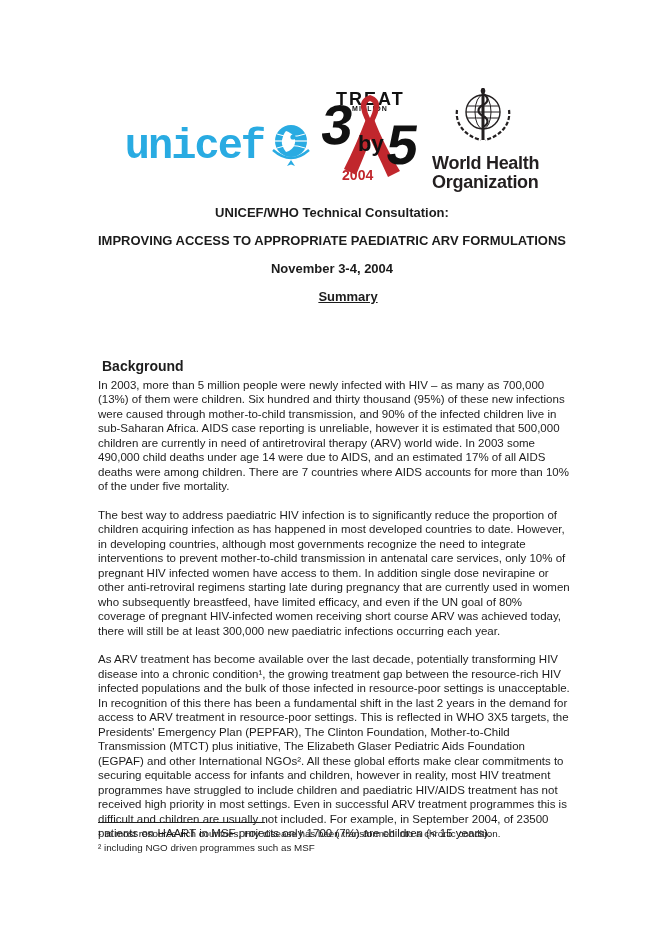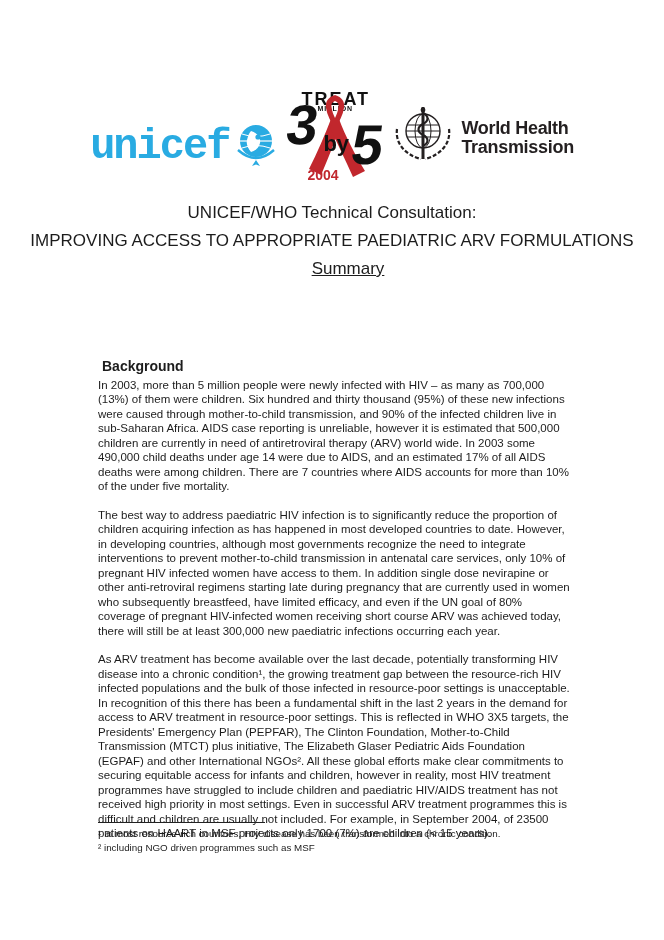--- a/index.html
+++ b/index.html
@@ -41,30 +41,30 @@
   .tbf-by {
     position:absolute; top:42px; left:34px; font-size:22px; font-weight:900;
     color:#111; z-index:4;
   }
   .tbf-year {
     position:absolute; bottom:4px; left:18px; font-size:14px; font-weight:800;
     color:#C1272D; z-index:1;
   }
   .tbf-ribbon { position:absolute; top:0; left:0; z-index:2; }
 
-  .who-logo { display:flex; align-items:center; margin-left:6px; }
+  .who-logo { display:flex; align-items:center; margin-left:6px;flex-direction:column; }
   .who-emblem { flex:0 0 auto; }
   .who-wordmark {
     margin-left:6px; font-size:18px; font-weight:bold; line-height:19px;
     color:#231F20; letter-spacing:-0.3px;
   }
 
   
   .title-block { position:absolute; top:206px; left:0; width:664px; text-align:center; }
-  .title-line { font-size:17px; font-weight:normal; line-height:14px; margin-bottom:14px; }
+  .title-line { font-size:13px; font-weight:bold; line-height:14px; margin-bottom:14px; }
   .title-summary { text-decoration:underline;padding-left:32px; }
 
   
   .body-text { position:absolute; top:355px; left:98px; width:472px; }
   .body-heading { font-size:14px; font-weight:bold; line-height:14.5px; margin:4px; }
   .body-text p { font-size:11.5px; line-height:14.5px; margin:0 0 14px 0; }
 
   
   .footnote-sep {
     position:absolute; top:822px; left:98px; width:167px; height:0;
@@ -121,29 +121,30 @@
           <path d="M16,22 h32 M15,28 h34 M16,34 h32" stroke="#231F20" stroke-width="1" fill="none"></path>
           <path d="M32,4 v52" stroke="#231F20" stroke-width="3"></path>
           <path d="M32,10 c6,3 6,8 0,11 c-6,3 -6,8 0,11 c6,3 6,8 0,11" stroke="#231F20" stroke-width="2.2" fill="none"></path>
           <circle cx="32" cy="7" r="2.4" fill="#231F20"></circle>
           <path d="M6,26 c-2,14 8,26 24,30" stroke="#231F20" stroke-width="2.2" fill="none" stroke-dasharray="4,2"></path>
           <path d="M58,26 c2,14 -8,26 -24,30" stroke="#231F20" stroke-width="2.2" fill="none" stroke-dasharray="4,2"></path>
         </svg>
       </span>
       <span class="who-wordmark">
         <span>World Health</span><br>
-        <span>Transmission</span>
+        <span>Organization</span>
       </span>
     </div>
 
   </div>
 
   <div class="title-block">
     <div class="title-line">UNICEF/WHO Technical Consultation:</div>
     <div class="title-line">IMPROVING ACCESS TO APPROPRIATE PAEDIATRIC ARV FORMULATIONS</div>
+    <div class="title-line">November 3-4, 2004</div>
     <div class="title-line title-summary">Summary</div>
   </div>
 
   <div class="body-text">
     <div class="body-heading">Background</div>
     <p>In 2003, more than 5 million people were newly infected with HIV – as many as 700,000 (13%) of them were children. Six hundred and thirty thousand (95%) of these new infections were caused through mother-to-child transmission, and 90% of the infected children live in sub-Saharan Africa. AIDS case reporting is unreliable, however it is estimated that 500,000 children are currently in need of antiretroviral therapy (ARV) world wide. In 2003 some 490,000 child deaths under age 14 were due to AIDS, and an estimated 17% of all AIDS deaths were among children. There are 7 countries where AIDS accounts for more than 10% of the under five mortality.</p>
     <p>The best way to address paediatric HIV infection is to significantly reduce the proportion of children acquiring infection as has happened in most developed countries to date. However, in developing countries, although most governments recognize the need to integrate interventions to prevent mother-to-child transmission in antenatal care services, only 10% of pregnant HIV infected women have access to them. In addition single dose nevirapine or other anti-retroviral regimens starting late during pregnancy that are currently used in women who subsequently breastfeed, have limited efficacy, and even if the UN goal of 80% coverage of pregnant HIV-infected women receiving short course ARV was achieved today, there will still be at least 300,000 new paediatric infections occurring each year.</p>
     <p>As ARV treatment has become available over the last decade, potentially transforming HIV disease into a chronic condition¹, the growing treatment gap between the resource-rich HIV infected populations and the bulk of those infected in resource-poor settings is unacceptable. In recognition of this there has been a fundamental shift in the last 2 years in the demand for access to ARV treatment in resource-poor settings. This is reflected in WHO 3X5 targets, the Presidents' Emergency Plan (PEPFAR), The Clinton Foundation, Mother-to-Child Transmission (MTCT) plus initiative, The Elizabeth Glaser Pediatric Aids Foundation (EGPAF) and other International NGOs².  All these global efforts make clear commitments to securing equitable access for infants and children, however in reality, most HIV treatment programmes have struggled to include children and paediatric HIV/AIDS treatment has not received high priority in most settings. Even in successful ARV treatment programmes this is difficult and children are usually not included. For example, in September 2004, of 23500 patients on HAART in MSF projects only 1700 (7%) are children (&lt; 15 years).</p>
   </div>
 

